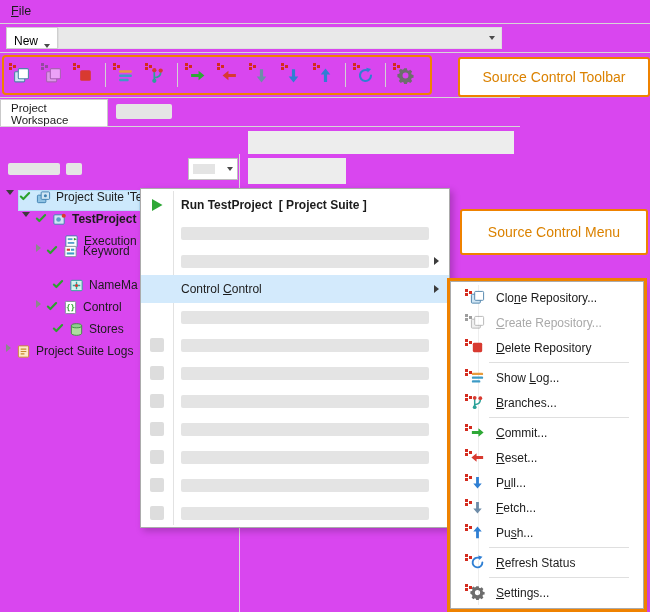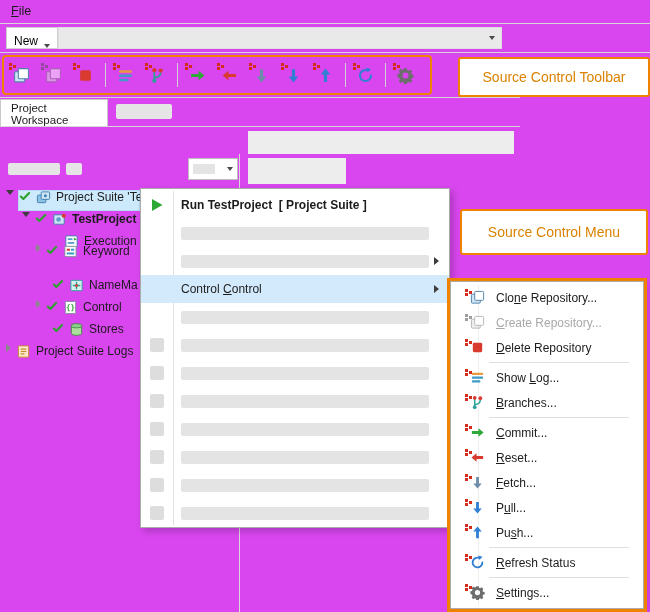--- a/index.html
+++ b/index.html
@@ -523,58 +523,58 @@
     <div class="smi">
       <span class="smi-ic c-red">
           <span class="redmark"></span>
           <svg>
             <use href="#i-arrow-l"></use>
           </svg>
         </span>
       <span class="smi-t"><span></span><u>R</u><span>eset...</span></span>
     </div>
     <div class="smi">
+      <span class="smi-ic c-blue">
+          <span class="redmark"></span>
+          <svg>
+            <use href="#i-arrow-d"></use>
+          </svg>
+        </span>
+      <span class="smi-t"><span>P</span><u>u</u><span>ll...</span></span>
+    </div>
+    <div class="smi">
       <span class="smi-ic c-steel">
           <span class="redmark"></span>
           <svg>
             <use href="#i-arrow-d"></use>
           </svg>
         </span>
       <span class="smi-t"><span></span><u>F</u><span>etch...</span></span>
     </div>
     <div class="smi">
       <span class="smi-ic c-blue">
           <span class="redmark"></span>
           <svg>
-            <use href="#i-arrow-d"></use>
-          </svg>
-        </span>
-      <span class="smi-t"><span>P</span><u>u</u><span>ll...</span></span>
-    </div>
+            <use href="#i-arrow-u"></use>
+          </svg>
+        </span>
+      <span class="smi-t"><span>Pu</span><u>s</u><span>h...</span></span>
+    </div>
+    <div class="smsep"></div>
     <div class="smi">
       <span class="smi-ic c-blue">
           <span class="redmark"></span>
           <svg>
-            <use href="#i-arrow-u"></use>
-          </svg>
-        </span>
-      <span class="smi-t"><span>Pu</span><u>s</u><span>h...</span></span>
+            <use href="#i-refresh"></use>
+          </svg>
+        </span>
+      <span class="smi-t"><span></span><u>R</u><span>efresh Status</span></span>
     </div>
     <div class="smsep"></div>
     <div class="smi">
-      <span class="smi-ic c-blue">
-          <span class="redmark"></span>
-          <svg>
-            <use href="#i-refresh"></use>
-          </svg>
-        </span>
-      <span class="smi-t"><span></span><u>R</u><span>efresh Status</span></span>
-    </div>
-    <div class="smsep"></div>
-    <div class="smi">
       <span class="smi-ic c-gray">
           <span class="redmark"></span>
           <svg>
             <use href="#i-gear"></use>
           </svg>
         </span>
       <span class="smi-t"><span></span><u>S</u><span>ettings...</span></span>
     </div>
   </div>
 

